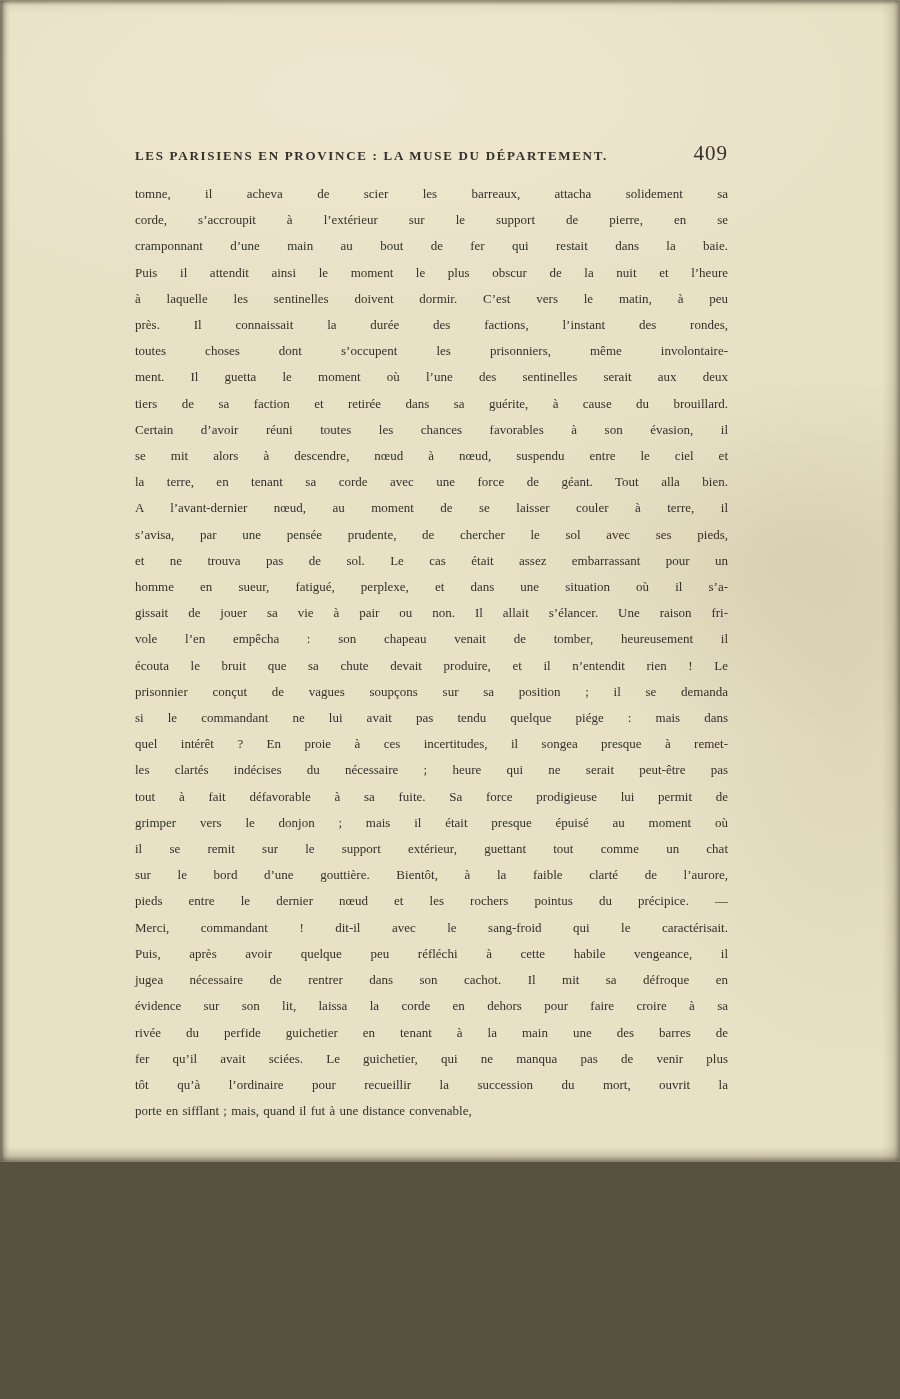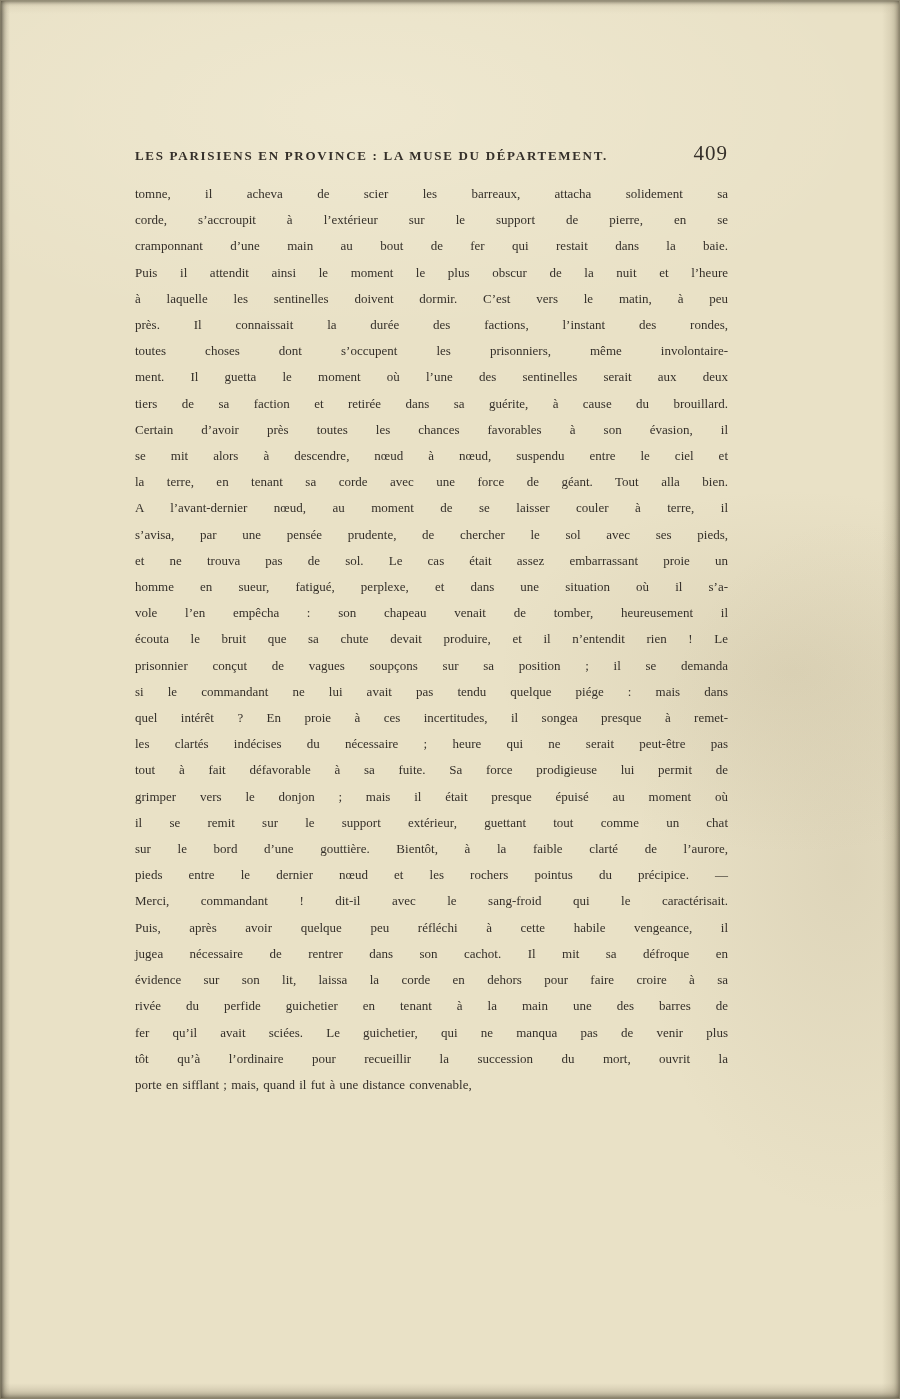--- a/index.html
+++ b/index.html
@@ -3,21 +3,21 @@
 <meta charset="utf-8">
 <style>
   :root{
     --paper:#e9e1c6;
     --paper-edge:#b7ae97;
     --ink:#35302a;
   }
   html,body{margin:0;padding:0;background:#57523f;}
   .scan{
     position:relative;
-    width:900px;height:1399px;
+    width:900px;height:1162px;
     background:var(--paper);
     background-image:
       radial-gradient(ellipse 420px 260px at 88% 48%, rgba(150,135,100,0.14), transparent 70%),
       radial-gradient(ellipse 300px 500px at 94% 62%, rgba(140,125,95,0.12), transparent 70%),
       radial-gradient(ellipse 700px 300px at 40% 8%, rgba(255,252,238,0.25), transparent 75%),
       linear-gradient(to bottom, rgba(205,196,168,0.55) 0px, rgba(205,196,168,0) 14px),
       linear-gradient(to top, rgba(150,140,115,0.45) 0px, rgba(150,140,115,0) 16px),
       linear-gradient(to right, rgba(110,102,82,0.5) 0px, rgba(110,102,82,0) 10px),
       linear-gradient(to left, rgba(150,140,112,0.4) 0px, rgba(150,140,112,0) 18px);
     overflow:hidden;
@@ -80,27 +80,28 @@
     <div class="text" id="text-block">
         <div class="line">tomne, il acheva de scier les barreaux, attacha solidement sa</div>
         <div class="line">corde, s’accroupit à l’extérieur sur le support de pierre, en se</div>
         <div class="line">cramponnant d’une main au bout de fer qui restait dans la baie.</div>
         <div class="line">Puis il attendit ainsi le moment le plus obscur de la nuit et l’heure</div>
         <div class="line">à laquelle les sentinelles doivent dormir. C’est vers le matin, à peu</div>
         <div class="line">près. Il connaissait la durée des factions, l’instant des rondes,</div>
         <div class="line">toutes choses dont s’occupent les prisonniers, même involontaire-</div>
         <div class="line">ment. Il guetta le moment où l’une des sentinelles serait aux deux</div>
         <div class="line">tiers de sa faction et retirée dans sa guérite, à cause du brouillard.</div>
-        <div class="line">Certain d’avoir près toutes les chances favorables à son évasion, il</div>
+        <div class="line">Certain d’avoir réuni toutes les chances favorables à son évasion, il</div>
         <div class="line">se mit alors à descendre, nœud à nœud, suspendu entre le ciel et</div>
         <div class="line">la terre, en tenant sa corde avec une force de géant. Tout alla bien.</div>
         <div class="line">A l’avant-dernier nœud, au moment de se laisser couler à terre, il</div>
         <div class="line">s’avisa, par une pensée prudente, de chercher le sol avec ses pieds,</div>
-        <div class="line">et ne trouva pas de sol. Le cas était assez embarrassant proie un</div>
+        <div class="line">et ne trouva pas de sol. Le cas était assez embarrassant pour un</div>
         <div class="line">homme en sueur, fatigué, perplexe, et dans une situation où il s’a-</div>
+        <div class="line">gissait de jouer sa vie à pair ou non. Il allait s’élancer. Une raison fri-</div>
         <div class="line">vole l’en empêcha : son chapeau venait de tomber, heureusement il</div>
         <div class="line">écouta le bruit que sa chute devait produire, et il n’entendit rien ! Le</div>
         <div class="line">prisonnier conçut de vagues soupçons sur sa position ; il se demanda</div>
         <div class="line">si le commandant ne lui avait pas tendu quelque piége : mais dans</div>
         <div class="line">quel intérêt ? En proie à ces incertitudes, il songea presque à remet-</div>
         <div class="line">les clartés indécises du nécessaire ; heure qui ne serait peut-être pas</div>
         <div class="line">tout à fait défavorable à sa fuite. Sa force prodigieuse lui permit de</div>
         <div class="line">grimper vers le donjon ; mais il était presque épuisé au moment où</div>
         <div class="line">il se remit sur le support extérieur, guettant tout comme un chat</div>
         <div class="line">sur le bord d’une gouttière. Bientôt, à la faible clarté de l’aurore,</div>

